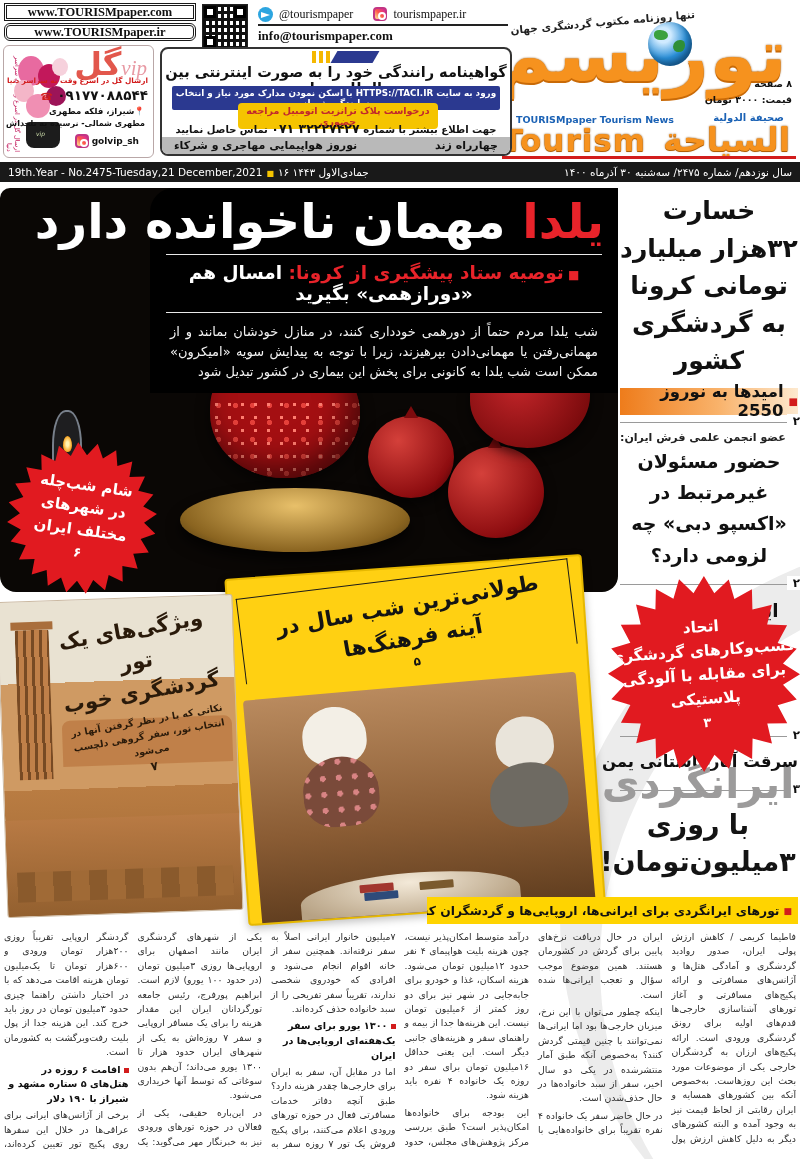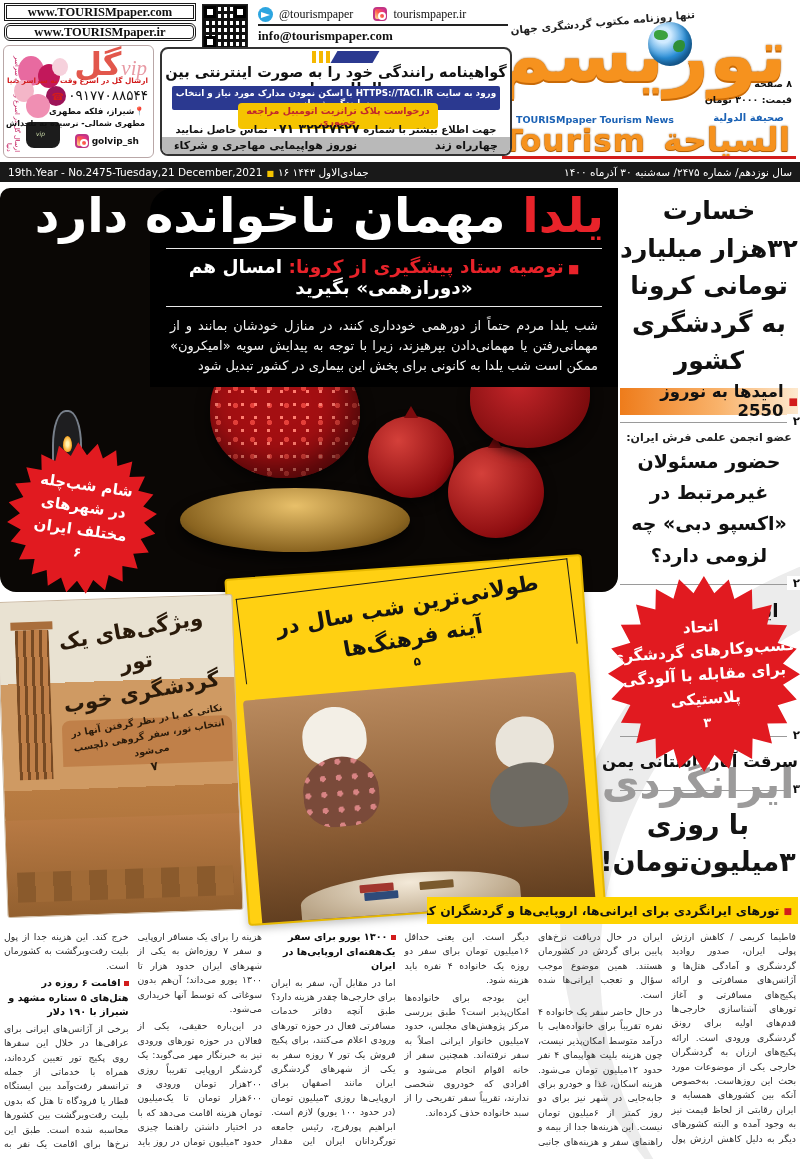--- a/index.html
+++ b/index.html
@@ -51,21 +51,21 @@
   .flower-ad { left:3px; top:45px; width:151px; height:113px; border:1px solid #b9a7a7; border-radius:6px; background:#fff; overflow:hidden; }
   .fl-vert { left:1px; top:6px; height:100px; writing-mode:vertical-rl; font-size:6.5px; color:#c2185b; }
   .fl-photo { left:8px; top:8px; width:62px; height:96px; }
   .fl-blob { position:absolute; border-radius:50%; }
   .fl-vase { position:absolute; left:14px; bottom:2px; width:34px; height:26px; background:#1c1c1c; border-radius:4px 4px 8px 8px; }
   .fl-vase span { position:absolute; left:10px; top:8px; color:#cda; font-size:6px; font-style:italic; }
   .fl-brand { right:6px; top:2px; text-align:right; line-height:1; }
   .fl-brand .gol { color:#e2574c; font-size:32px; font-weight:bold; }
   .fl-brand .vip { color:#e89aa4; font-size:21px; font-style:italic; }
   .fl-line1 { right:5px; top:30px; font-size:7.3px; color:#d21c1c; font-weight:bold; }
-  .fl-phone { right:5px; top:41px; font-size:13.5px; font-weight:normal; direction:ltr; }
+  .fl-phone { right:5px; top:41px; font-size:13.5px; font-weight:bold; direction:ltr; }
   .fl-phone i { color:#d21c1c; font-style:normal; font-size:10px; }
   .fl-addr1 { right:8px; top:60px; font-size:8.5px; font-weight:bold; }
   .fl-addr1 .pin { color:#1b62b5; }
   .fl-addr2 { right:8px; top:73px; font-size:8px; font-weight:bold; }
   .fl-insta { right:14px; top:88px; font-size:9px; font-weight:bold; direction:ltr; display:flex; gap:3px; align-items:center; }
 
   .lic-ad { left:160px; top:47px; width:352px; height:109px; border:2px solid #333; border-radius:8px; background:#fff; overflow:hidden; }
   .lic-logo { left:150px; top:2px; width:70px; height:13px; }
   .lic-logo .bars { position:absolute; left:0; top:0; width:20px; height:12px;
     background:repeating-linear-gradient(90deg,#f5b800 0 4px,#fff 4px 7px); }
@@ -97,21 +97,21 @@
     background:#a40f12 radial-gradient(circle at 35% 32%,rgba(255,120,110,.8) 0 8%,transparent 9%);
     background-image:radial-gradient(#ff7d70 18%, transparent 20%), radial-gradient(#e5403a 22%, transparent 24%);
     background-size:13px 13px, 17px 17px; box-shadow:inset -10px -12px 30px rgba(0,0,0,.55), 0 6px 14px rgba(0,0,0,.6); }
   .pom-whole { border-radius:50%; background:radial-gradient(circle at 35% 30%, #d4403a, #8e0d10 70%, #4d0406); box-shadow:0 6px 12px rgba(0,0,0,.6); }
   .pom-crown { position:absolute; width:0; height:0; border-left:7px solid transparent; border-right:7px solid transparent; border-bottom:12px solid #7c0b0d; }
   .brass-bowl { left:180px; top:272px; width:230px; height:64px; border-radius:50%;
     background:radial-gradient(ellipse at 50% 28%, #e8c06a, #8a6420 70%, #3c2c0c); box-shadow:0 8px 14px rgba(0,0,0,.7); }
   .pom-spill { left:402px; top:210px; width:120px; height:100px; border-radius:50% 45% 55% 50%;
     background:radial-gradient(circle at 40% 35%, #c4262a, #7c0b0d 75%); box-shadow:0 6px 12px rgba(0,0,0,.6); }
 
-  .lead-box { left:150px; top:188px; width:468px; background:#000; border-radius:24px 0 0 0; padding:0 14px 8px; }
+  .lead-box { left:150px; top:188px; width:468px; background:#000; border-radius:24px 0 0 0; padding:6px 14px 8px; }
   .lead-h1 { text-align:center; font-size:48px; font-weight:bold; color:#fff; line-height:1.15; letter-spacing:-1px; white-space:nowrap; }
   .lead-h1 .accent { color:#e8232a; }
   .lead-rule { height:1px; background:#e9e9e9; margin:5px 2px; }
   .lead-sub { text-align:center; font-size:18.5px; font-weight:bold; color:#fff; padding:2px 0 3px; }
   .lead-sub .sq { color:#e8232a; font-size:12px; }
   .lead-sub .lbl { color:#e8232a; }
   .lead-text { color:#f2f2f2; font-size:13px; line-height:1.55; text-align:justify; padding:4px 6px 2px; }
 
   
   .starburst { background:#e11a20; color:#fff; display:flex; flex-direction:column; align-items:center; justify-content:center;
@@ -121,21 +121,21 @@
   .star-page { font-size:13px; margin-top:2px; }
 
   
   .sb { left:620px; top:188px; width:178px; height:390px; z-index:2; }
   .sb-title1 { font-size:25px; font-weight:bold; line-height:1.5; text-align:center; padding:4px 0 8px; }
   .sb-tag { height:27px; background:linear-gradient(90deg,#ee7c1b,#f9b26a 55%,#fde9cf); display:flex; align-items:center;
     justify-content:center; font-weight:bold; font-size:16.5px; gap:5px; }
   .sb-tag .sq { color:#d21c1c; font-size:10px; }
   .sb-div { position:relative; border-top:1px solid #9a9a9a; margin:7px 0 6px; }
   .sb-div .pg { position:absolute; right:-2px; top:-9px; background:#fff; padding-left:6px; font-weight:bold; font-size:12px; }
-  .sb-kicker { text-align:center; font-size:11px; font-weight:bold; color:#222; padding-top:2px; }
+  .sb-kicker { text-align:left; font-size:11px; font-weight:bold; color:#222; padding-top:2px; }
   .sb-title2 { font-size:19px; font-weight:bold; line-height:1.65; text-align:center; padding:2px 0 6px; }
   .sb-title3 { font-size:18.5px; font-weight:bold; line-height:1.7; text-align:center; padding:4px 0 8px; }
   .sb-title4 { font-size:16.5px; font-weight:bold; line-height:1.6; text-align:center; padding:6px 0 8px; white-space:nowrap; }
 
   
   .swoosh-outer { left:560px; top:540px; width:760px; height:760px; border-radius:50%; background:#ececec; z-index:0; }
   .swoosh-inner { left:600px; top:585px; width:760px; height:760px; border-radius:50%; background:#ffffff; z-index:0; }
   .irangardi { left:600px; top:762px; width:196px; text-align:center; z-index:2; }
   .ir-t1 { font-size:41px; font-weight:bold; color:#9c9b9b; line-height:1.1; letter-spacing:-1px; }
   .ir-t2 { font-size:27px; font-weight:bold; color:#141414; line-height:1.35; }
@@ -366,20 +366,21 @@
   <div class="ir-t2">با روزی</div>
   <div class="ir-t2">۳میلیون‌تومان!</div>
 </div>
 <div class="abs ir-hl">
   <span class="sq">■</span>
   <span>تورهای ایرانگردی برای ایرانی‌ها، اروپایی‌ها و گردشگران کشورهای همسایه چقدر آب می‌خورد؟</span>
 </div>
 
 <div class="abs article">
     <p class="col-p">فاطیما کریمی / کاهش ارزش پولی ایران، صدور روادید گردشگری و آمادگی هتل‌ها و آژانس‌های مسافرتی و ارائه پکیج‌های مسافرتی و آغاز تورهای آشناسازی خارجی‌ها قدم‌های اولیه برای رونق گردشگری ورودی است. ارائه پکیج‌های ارزان به گردشگران خارجی یکی از موضوعات مورد بحث این روزهاست. به‌خصوص آنکه بین کشورهای همسایه و ایران رقابتی از لحاظ قیمت نیز به وجود آمده و البته کشورهای دیگر به دلیل کاهش ارزش پول ایران در حال دریافت نرخ‌های پایین برای گردش در کشورمان هستند. همین موضوع موجب سؤال و تعجب ایرانی‌ها شده است.</p>
+    <p class="col-p">اینکه چطور می‌توان با این نرخ، میزبان خارجی‌ها بود اما ایرانی‌ها نمی‌توانند با چنین قیمتی گردش کنند؟ به‌خصوص آنکه طبق آمار منتشرشده در یکی دو سال اخیر، سفر از سبد خانواده‌ها در حال حذف‌شدن است.</p>
     <p class="col-p">در حال حاضر سفر یک خانواده ۴ نفره تقریباً برای خانواده‌هایی با درآمد متوسط امکان‌پذیر نیست، چون هزینه بلیت هواپیمای ۴ نفر حدود ۱۲میلیون تومان می‌شود. هزینه اسکان، غذا و خودرو برای جابه‌جایی در شهر نیز برای دو روز کمتر از ۶میلیون تومان نیست. این هزینه‌ها جدا از بیمه و راهنمای سفر و هزینه‌های جانبی دیگر است. این یعنی حداقل ۱۶میلیون تومان برای سفر دو روزه یک خانواده ۴ نفره باید هزینه شود.</p>
     <p class="col-p">این بودجه برای خانواده‌ها امکان‌پذیر است؟ طبق بررسی مرکز پژوهش‌های مجلس، حدود ۷میلیون خانوار ایرانی اصلاً به سفر نرفته‌اند. همچنین سفر از خانه اقوام انجام می‌شود و افرادی که خودروی شخصی ندارند، تقریباً سفر تفریحی را از سبد خانواده حذف کرده‌اند.</p>
     <div class="col-h"><span class="redsq"></span>۱۳۰۰ یورو برای سفر یک‌هفته‌ای اروپایی‌ها در ایران</div>
     <p class="col-p">اما در مقابل آن، سفر به ایران برای خارجی‌ها چقدر هزینه دارد؟ طبق آنچه دفاتر خدمات مسافرتی فعال در حوزه تورهای ورودی اعلام می‌کنند، برای پکیج فروش یک تور ۷ روزه سفر به یکی از شهرهای گردشگری ایران مانند اصفهان برای اروپایی‌ها روزی ۳میلیون تومان (در حدود ۱۰۰ یورو) لازم است. ابراهیم پورفرج، رئیس جامعه تورگردانان ایران این مقدار هزینه را برای یک مسافر اروپایی و سفر ۷ روزه‌اش به یکی از شهرهای ایران حدود هزار تا ۱۳۰۰ یورو می‌داند؛ آن‌هم بدون سوغاتی که توسط آنها خریداری می‌شود.</p>
     <p class="col-p">در این‌باره حقیقی، یکی از فعالان در حوزه تورهای ورودی نیز به خبرنگار مهر می‌گوید: یک گردشگر اروپایی تقریباً روزی ۲۰۰هزار تومان ورودی و ۶۰۰هزار تومان تا یک‌میلیون تومان هزینه اقامت می‌دهد که با در اختیار داشتن راهنما چیزی حدود ۳میلیون تومان در روز باید خرج کند. این هزینه جدا از پول بلیت رفت‌وبرگشت به کشورمان است.</p>
     <div class="col-h"><span class="redsq"></span>اقامت ۶ روزه در هتل‌های ۵ ستاره مشهد و شیراز با ۱۹۰ دلار</div>
     <p class="col-p">برخی از آژانس‌های ایرانی برای عراقی‌ها در خلال این سفرها روی پکیج تور تعیین کرده‌اند، همراه با خدماتی از جمله ترانسفر رفت‌وآمد بین ایستگاه قطار یا فرودگاه تا هتل که بدون بلیت رفت‌وبرگشت بین کشورها محاسبه شده است. طبق این نرخ‌ها برای اقامت یک نفر به مدت ۳ شب در هتل‌های یک‌ستاره مشهد همراه با بوفه صبحانه، ناهار و شام حدود ۲۰ دلار و اقامت در هتل ۵ ستاره با صبحانه ۷۵ دلار تعیین شده است.</p>
   </div>
 
 </body></html>

